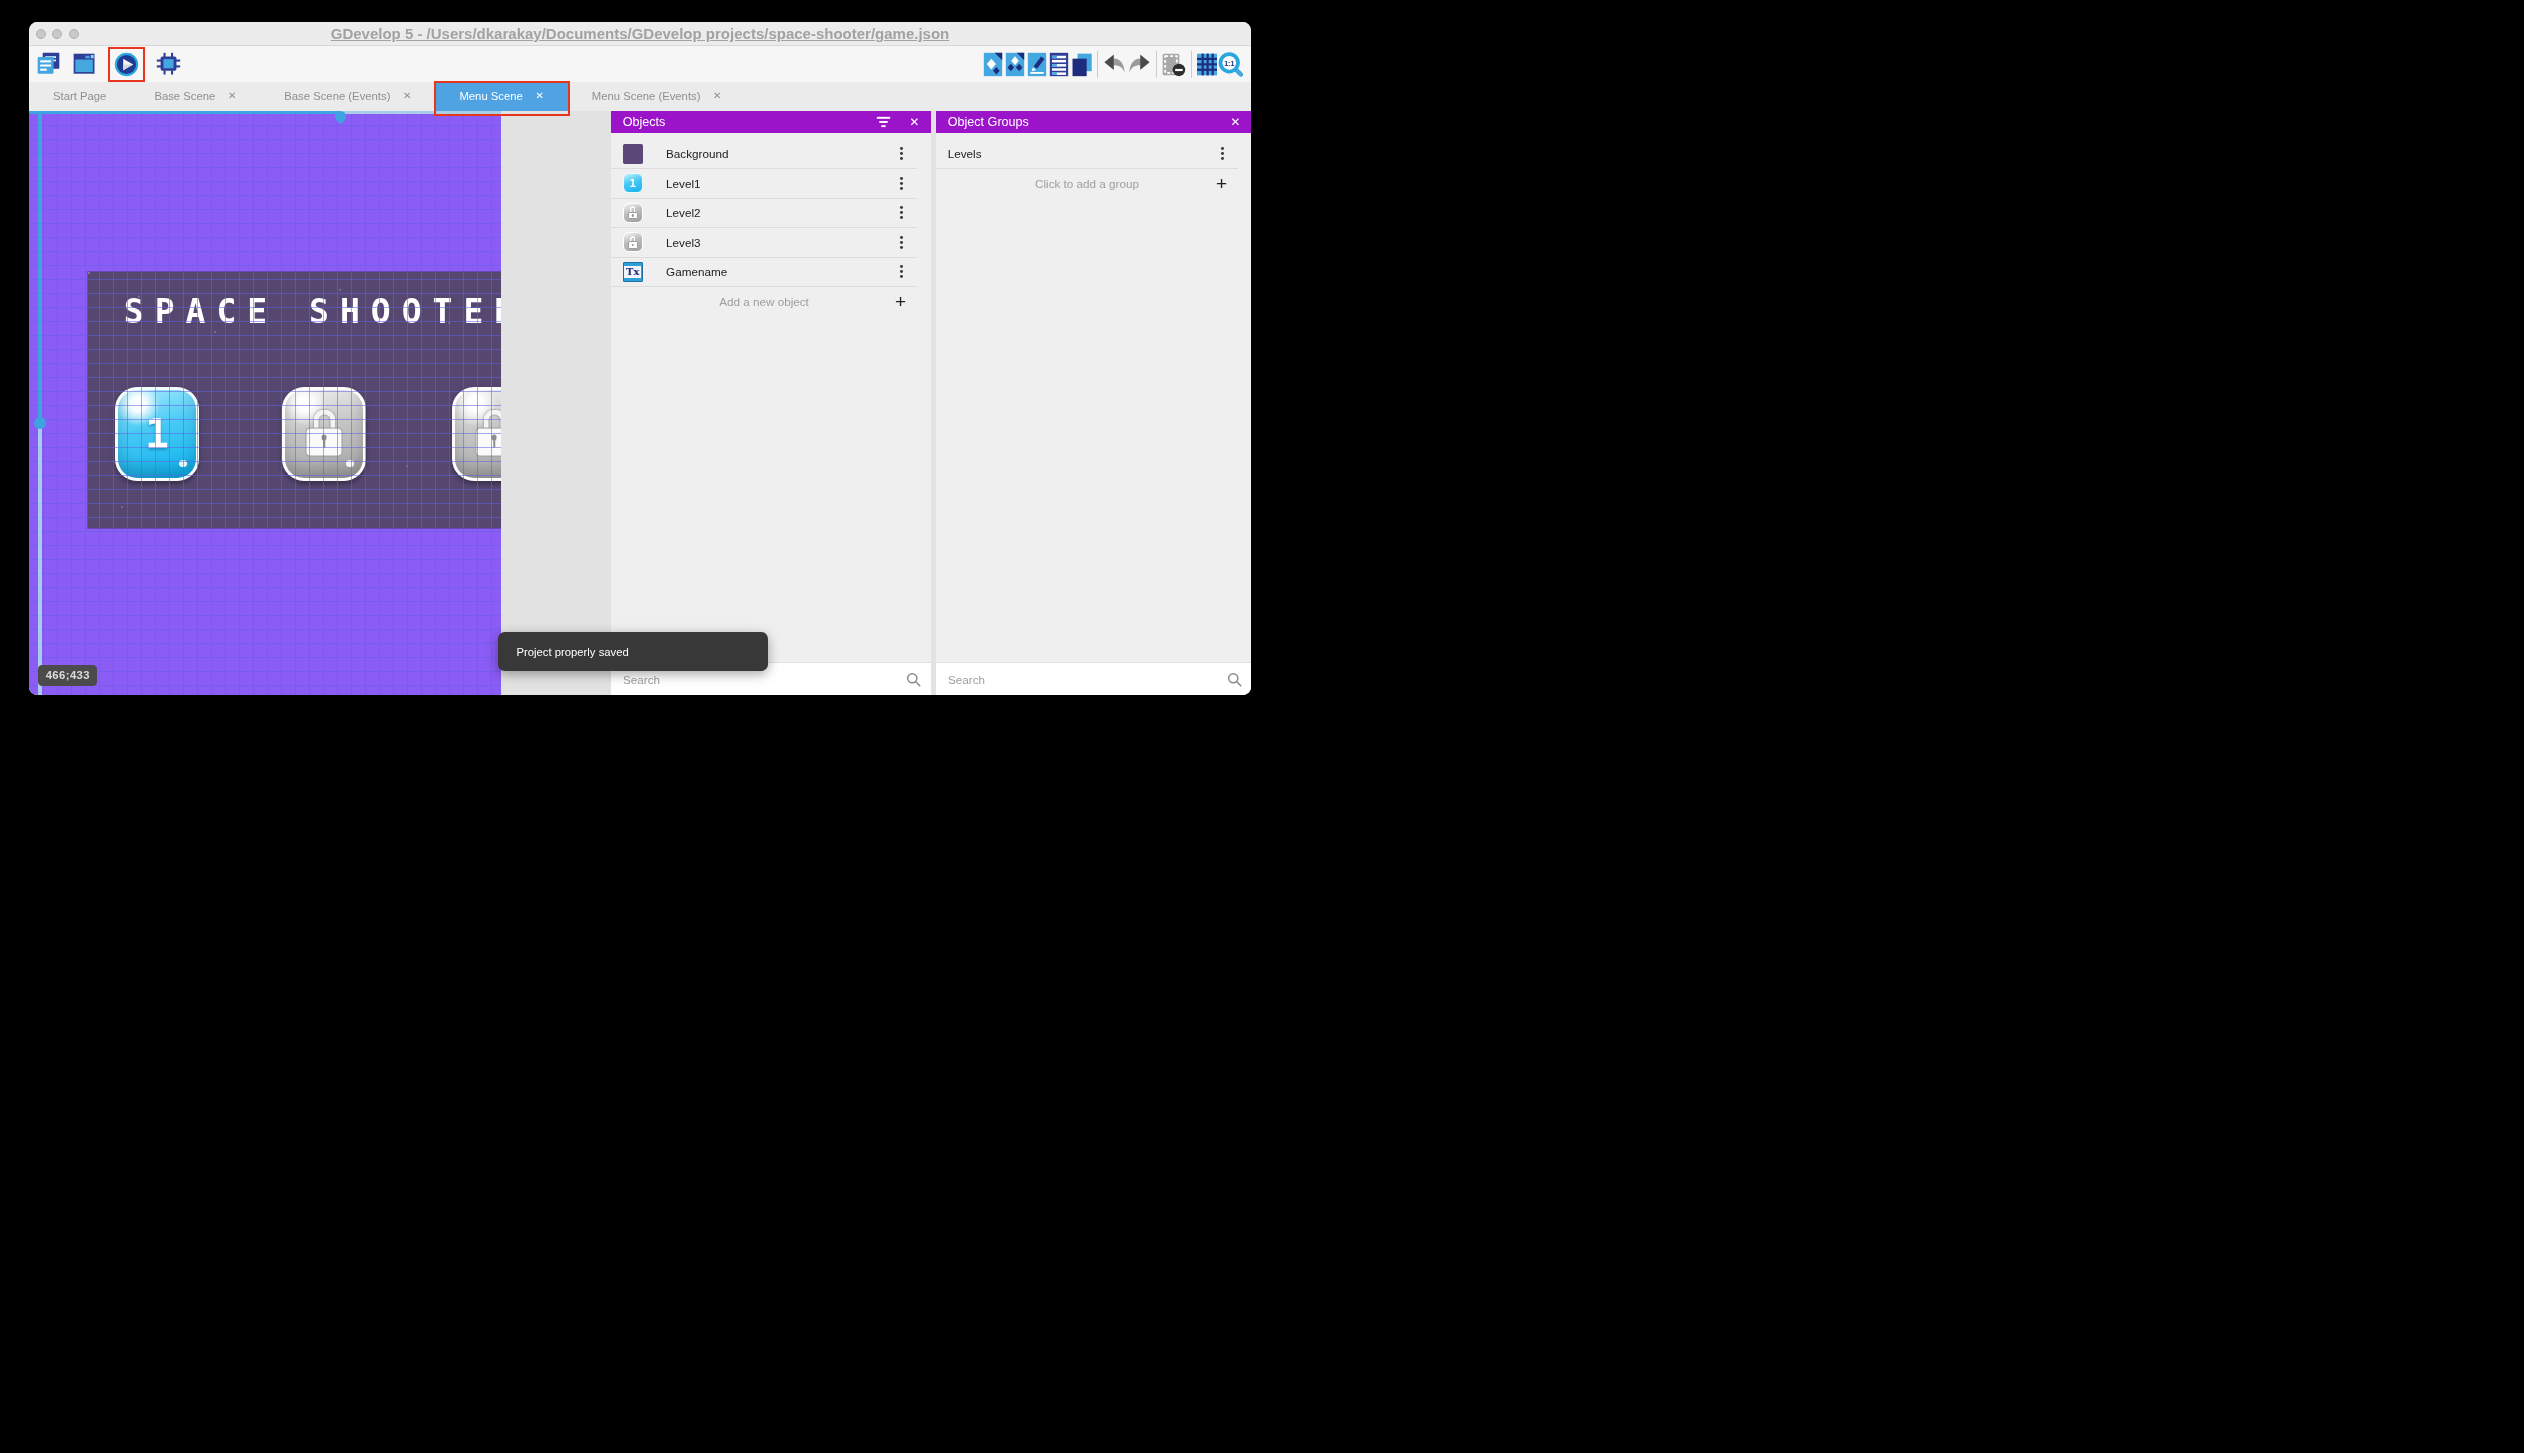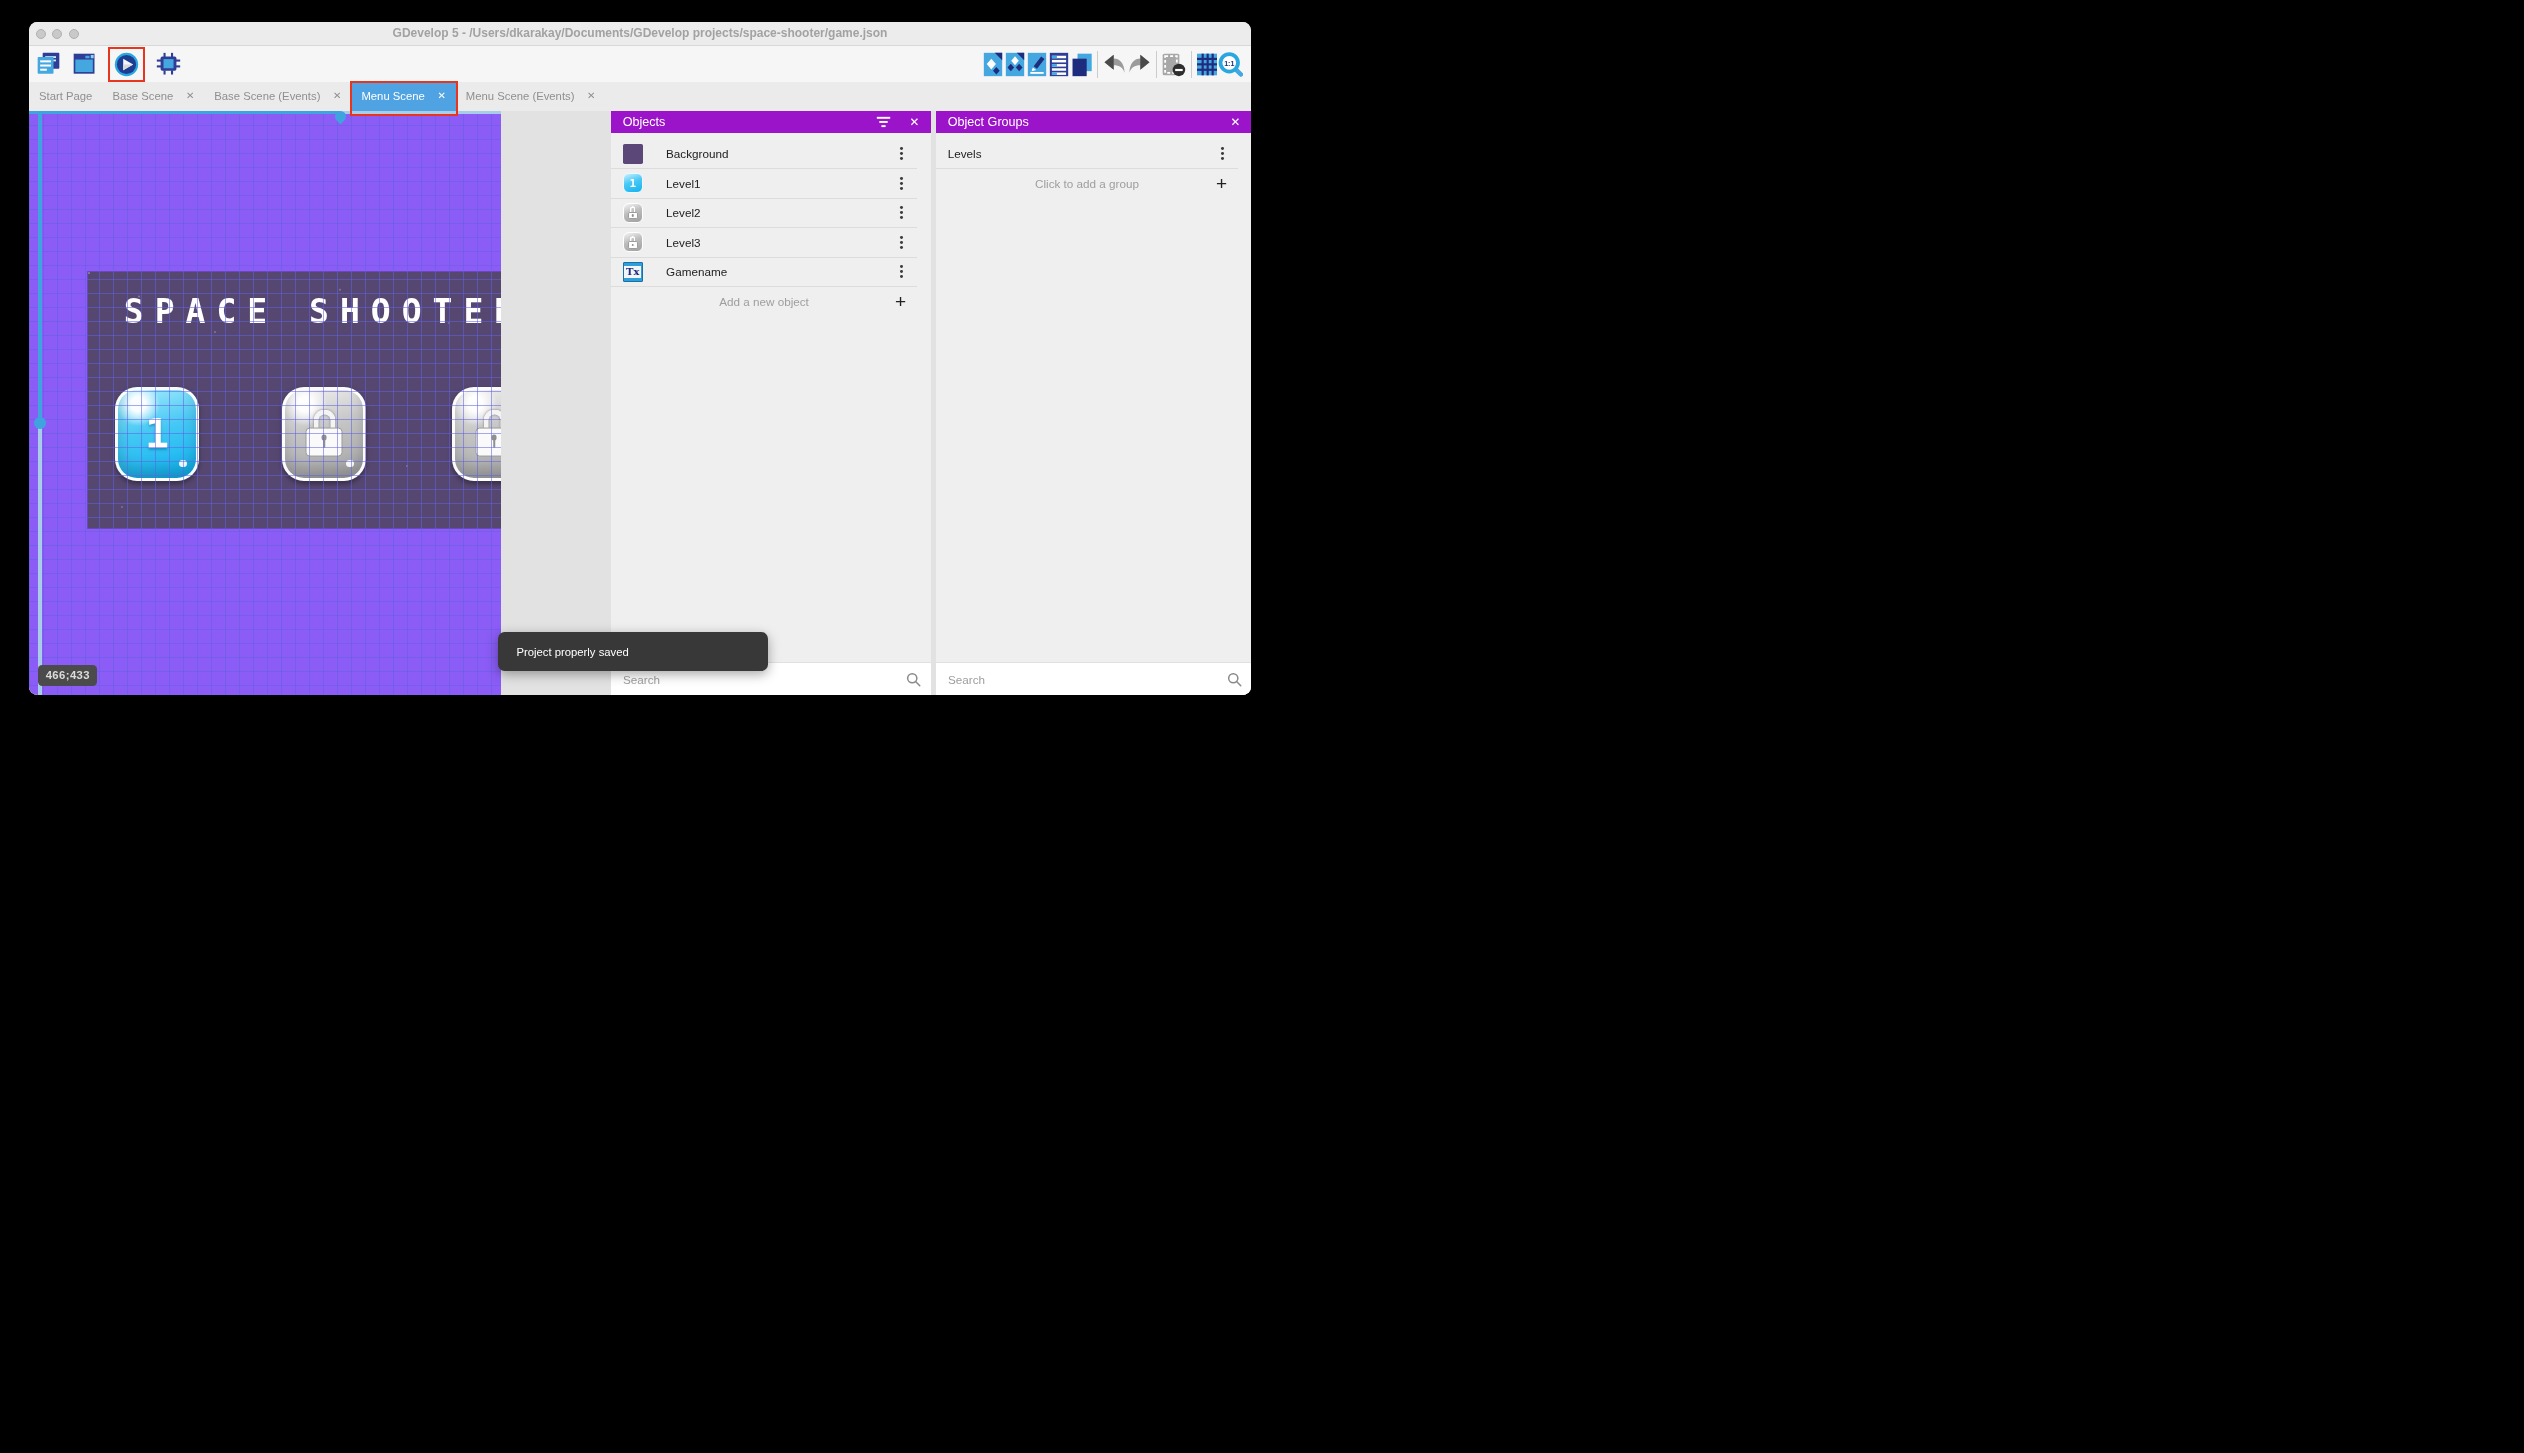--- a/index.html
+++ b/index.html
@@ -10,31 +10,31 @@
   }
   .window{
     position:absolute;left:29px;top:22px;width:1222px;height:673px;
     background:#ebebeb;border-radius:8.4px;overflow:hidden;
     box-shadow:0 15px 42px rgba(0,0,0,.6);
   }
   
   .titlebar{position:absolute;top:0;left:0;right:0;height:23.4px;background:#ececec;border-bottom:0.8px solid #d8d8d8;}
   .traffic{position:absolute;left:6.7px;top:6.7px;display:flex;gap:6.7px;}
   .tl{width:10px;height:10px;border-radius:50%;background:#c9c9c9;border:0.8px solid #b0b0b0;box-sizing:border-box;}
-  .wtitle{line-height:23.4px;text-align:center;font-size:12px;font-weight:bold;color:#a2a2a2;white-space:nowrap;}
+  .wtitle{line-height:23.4px;text-align:center;font-size:15px;font-weight:bold;color:#a2a2a2;white-space:nowrap;text-decoration:underline;}
   
   .toolbar{position:absolute;top:24px;left:0;right:0;height:36px;background:#f6f6f6;}
   .tleft{position:absolute;left:6.7px;top:0;height:100%;display:flex;align-items:center;gap:11px;}
   .tright{position:absolute;right:8.4px;top:0;height:100%;display:flex;align-items:center;gap:0;}
   .tbtn{display:flex;align-items:center;justify-content:center;cursor:pointer;}
   .hl-play{border:2.5px solid #e8351e;width:33px;height:31px;display:flex;align-items:center;justify-content:center;}
   .tdiv{width:0.8px;height:27px;background:#cccccc;margin:0 4.2px;}
   
   .tabbar{position:absolute;top:60px;left:0;right:0;height:28.5px;background:#ebebeb;display:flex;align-items:stretch;}
-  .tab{display:flex;align-items:center;gap:12.6px;padding:0 10px;font-size:11.3px;color:#8f8f8f;position:relative;cursor:pointer;white-space:nowrap;}
+  .tab{display:flex;align-items:center;gap:12.6px;padding:0 24px;font-size:11.3px;color:#8f8f8f;position:relative;cursor:pointer;white-space:nowrap;}
   .tab .tclose{font-size:10px;color:#8f8f8f;line-height:1;}
   .tab.active{background:#4fa3e2;color:#fff;}
   .tab.active .tclose{color:#fff;}
   .tab-hl{position:absolute;left:-1.7px;right:-1.7px;top:-0.8px;bottom:-5px;border:2.5px solid #e8351e;pointer-events:none;z-index:6;}
   
   .content{position:absolute;top:89px;left:0;right:0;bottom:0;background:#e2e2e2;}
   
   .canvas{position:absolute;left:0;top:0;width:472px;height:584px;background:#8b5cf6;overflow:hidden;}
   .grid{position:absolute;inset:0;z-index:3;pointer-events:none;
     background-image:linear-gradient(rgba(97,97,226,.55) 0.8px,transparent 0.8px),

